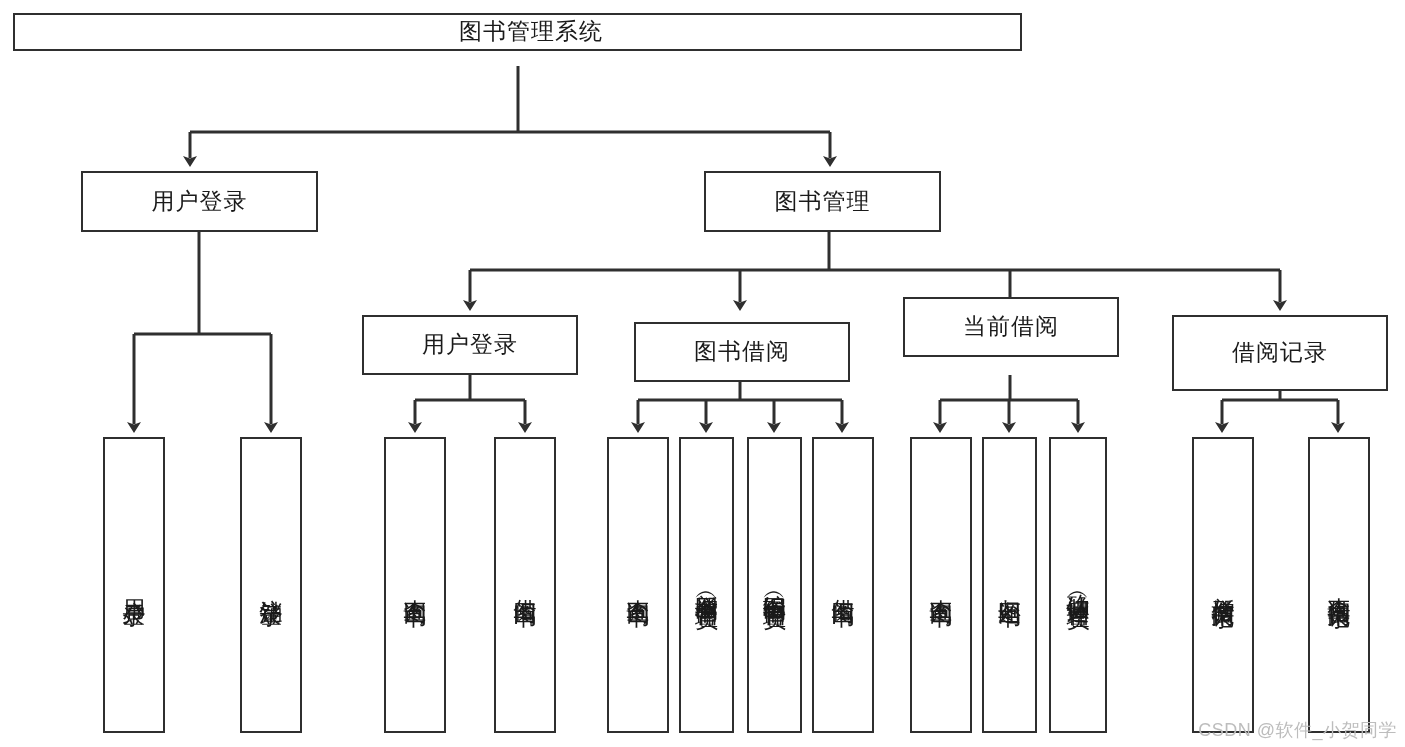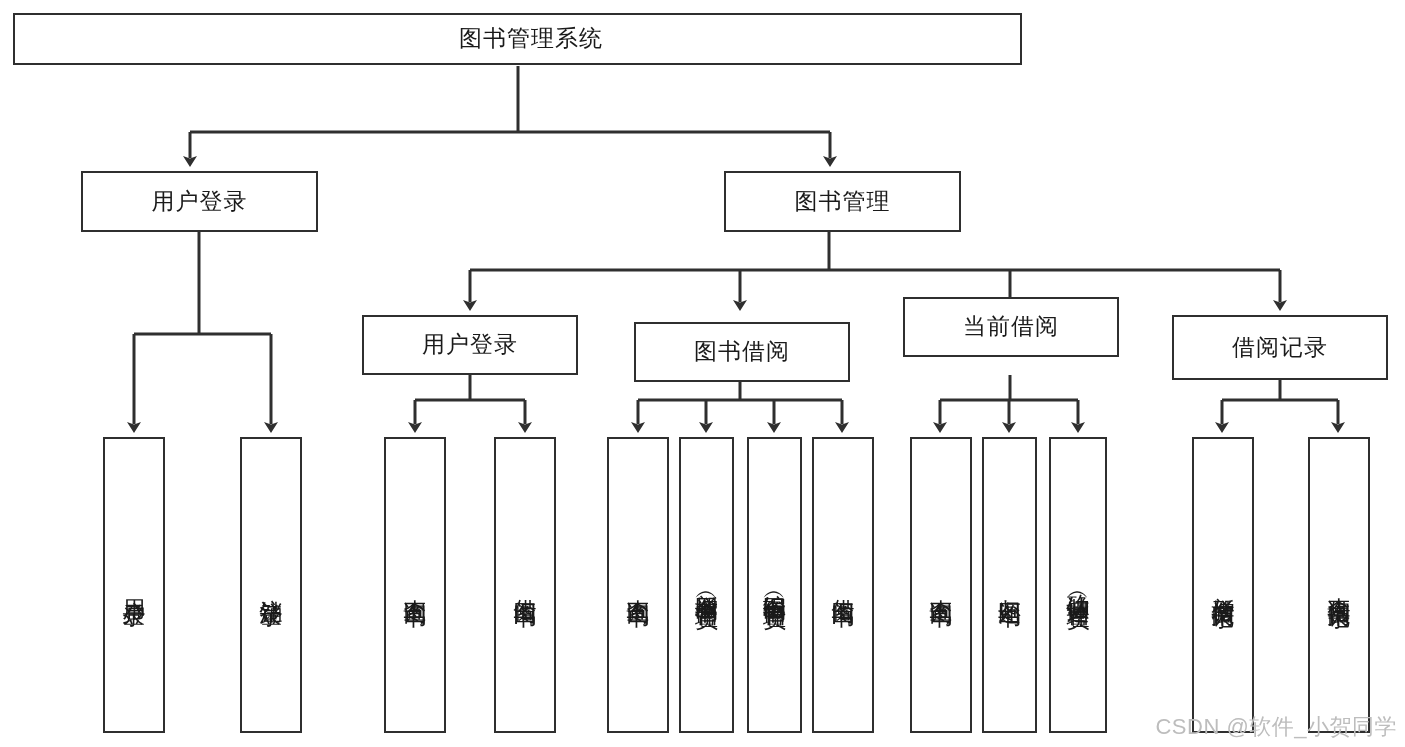--- a/index.html
+++ b/index.html
@@ -49,21 +49,21 @@
   }
   .node.vert span {
     writing-mode: vertical-rl;
     text-orientation: upright;
     display: block;
   }
   #watermark {
     position: absolute;
     right: 8px;
     bottom: 5px;
-    font-size: 22px;
+    font-size: 18px;
     color: #bdbdbd;
     font-family: "Liberation Sans", "DejaVu Sans", sans-serif;
     white-space: nowrap;
     letter-spacing: 0.5px;
   }
 </style>
 </head>
 <body>
 
 <div id="canvas">
@@ -111,29 +111,29 @@
       <path d="M1009,400 L1009,424" marker-end="url(#arw)"></path>
       <path d="M1078,400 L1078,424" marker-end="url(#arw)"></path>
 
       <path d="M1280,375 L1280,400"></path>
       <path d="M1222,400 L1338,400"></path>
       <path d="M1222,400 L1222,424" marker-end="url(#arw)"></path>
       <path d="M1338,400 L1338,424" marker-end="url(#arw)"></path>
     </g>
   </svg>
 
-  <div class="node horiz" style="left:13px; top:13px; width:1009px; height:52px;padding-left:27px;">图书管理系统</div>
+  <div class="node horiz" style="left:13px; top:13px; width:1009px; height:38px;padding-left:27px;">图书管理系统</div>
 
   <div class="node horiz" style="left:81px; top:171px; width:237px; height:61px;">用户登录</div>
-  <div class="node horiz" style="left:724px; top:171px; width:237px; height:61px;">图书管理</div>
+  <div class="node horiz" style="left:704px; top:171px; width:237px; height:61px;">图书管理</div>
 
   <div class="node horiz" style="left:362px; top:315px; width:216px; height:60px;">用户登录</div>
   <div class="node horiz" style="left:634px; top:322px; width:216px; height:60px;">图书借阅</div>
   <div class="node horiz" style="left:903px; top:297px; width:216px; height:60px;">当前借阅</div>
-  <div class="node horiz" style="left:1172px; top:315px; width:216px; height:65px;">借阅记录</div>
+  <div class="node horiz" style="left:1172px; top:315px; width:216px; height:76px;">借阅记录</div>
 
   <div class="node vert" style="left:103px; top:437px; width:62px; height:296px;">
     <span>用户登录</span>
   </div>
   <div class="node vert" style="left:240px; top:437px; width:62px; height:296px;">
     <span>注销登录</span>
   </div>
 
   <div class="node vert" style="left:384px; top:437px; width:62px; height:296px;">
     <span>查询图书</span>

